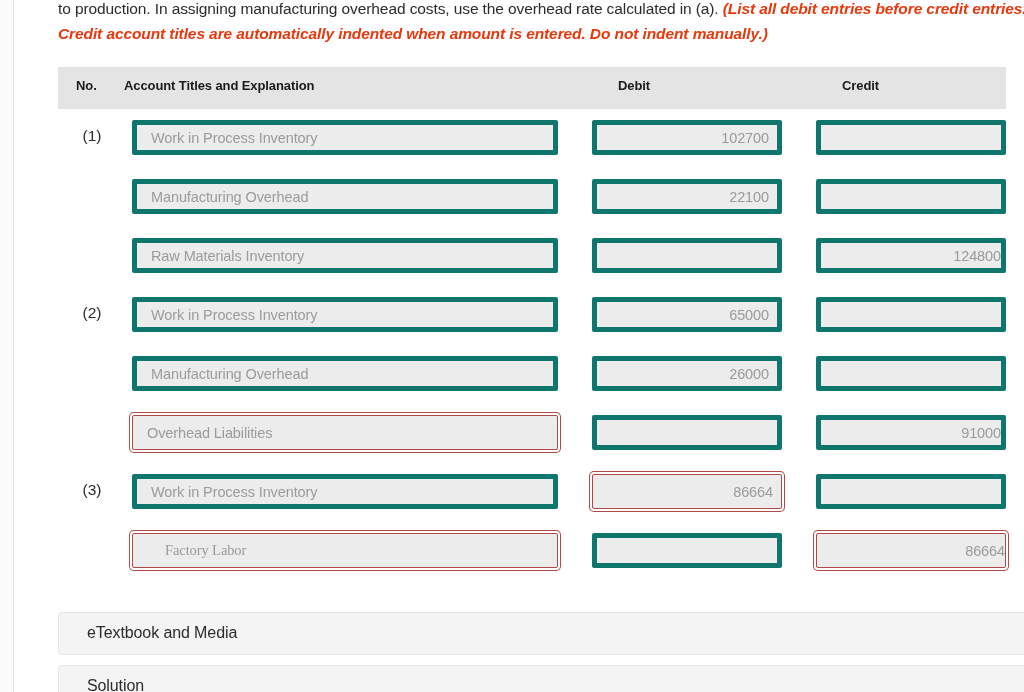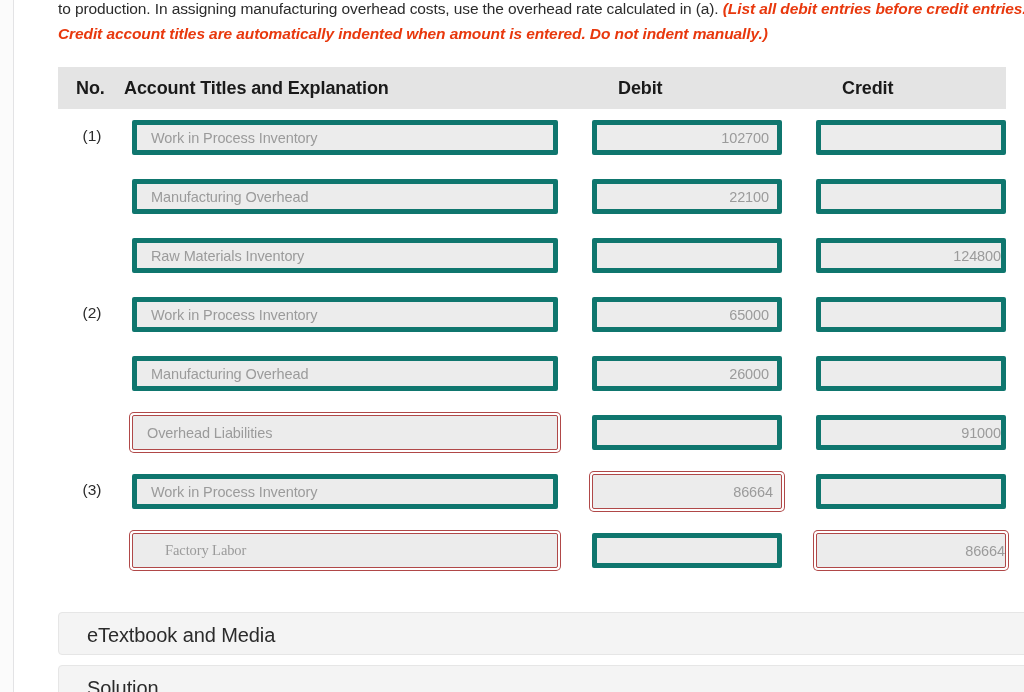--- a/index.html
+++ b/index.html
@@ -61,21 +61,21 @@
     position: absolute;
     left: 34px;
     top: 67px;
     width: 948px;
     height: 42px;
     background: #e4e4e4;
   }
   .jt-header .th {
     position: absolute;
     top: 11px;
-    font-size: 18px;
+    font-size: 13px;
     font-weight: bold;
     color: #1a1a1a;
     letter-spacing: -0.1px;
   }
   .th-no    { left: 18px; }
   .th-acct  { left: 66px; }
   .th-debit { left: 560px; width: 180px; text-align: left; }
   .th-credit{ left: 784px; width: 180px; text-align: left; }
 
   .jt-body {
@@ -138,21 +138,21 @@
     background: #f4f4f4;
     border: 1px solid #e6e6e6;
     border-radius: 4px;
     box-sizing: border-box;
     height: 43px;
   }
   .panel .plabel {
     position: absolute;
     left: 28px;
     top: 11px;
-    font-size: 20px;
+    font-size: 16px;
     color: #2b2b2b;
     letter-spacing: -0.1px;
   }
   #panel-etextbook { top: 612px; }
   #panel-solution  { top: 665px; }
 </style>
 </head>
 <body>
 
 <div id="page">

